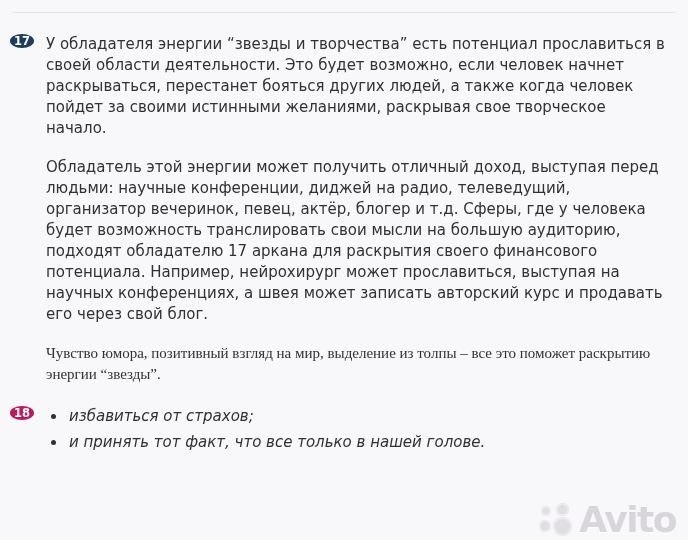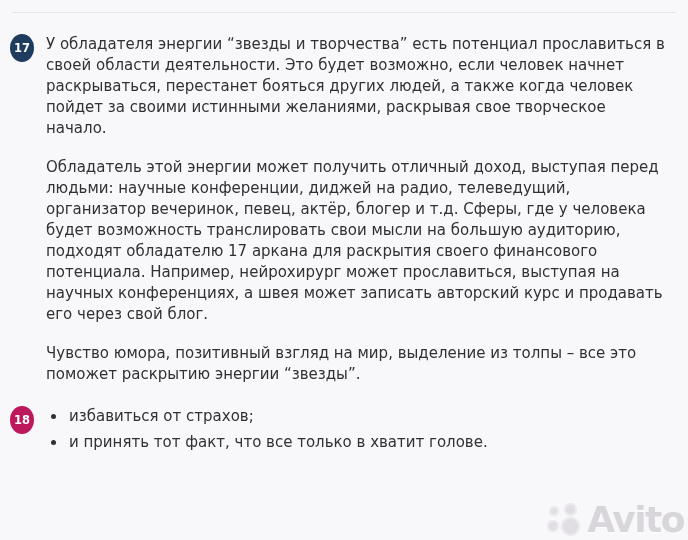--- a/index.html
+++ b/index.html
@@ -31,53 +31,54 @@
   }
   .section {
     display: flex;
     align-items: flex-start;
     padding: 21px 22px 0 10px;
     gap: 12px;
   }
   .badge {
     flex: none;
     width: 24px;
-    height: 28px;
+    height: 14px;
     border-radius: 50%;
     color: #ffffff;
     font-size: 11.5px;
     font-weight: 700;
     display: flex;
     align-items: center;
     justify-content: center;
     margin-top: 0px;
   }
   .badge-17 { background: #1e3c5e; }
   .badge-18 { background: #be185d; }
   .text-col {
     flex: 1;
     font-size: 15px;
     line-height: 21px;
     color: #313133;
   }
   .text-col p {
     margin: 0 0 18px 0;
   }
-  .text-col p:last-child { margin-bottom: 0; }
+  .text-col p:last-child { margin-bottom: 0; font-family: Liberation Serif, serif; }
   .text-col ul {
     margin: 0 0 18px 0;
     padding-left: 21px;
   }
   .text-col ul li {
     margin: 0 0 5px 0;
     padding-left: 2px;
+    font-style: italic;
   }
   .watermark {
     position: absolute;
-    right: 4px;
+    right: 12px;
     bottom: 2px;
     display: flex;
     align-items: center;
     gap: 6px;
     pointer-events: none;
   }
   .watermark-logo {
     position: relative;
     width: 34px;
     height: 34px;
@@ -117,21 +118,21 @@
       <p>Обладатель этой энергии может получить отличный доход, выступая перед людьми: научные конференции, диджей на радио, телеведущий, организатор вечеринок, певец, актёр, блогер и т.д. Сферы, где у человека будет возможность транслировать свои мысли на большую аудиторию, подходят обладателю 17 аркана для раскрытия своего финансового потенциала. Например, нейрохирург может прославиться, выступая на научных конференциях, а швея может записать авторский курс и продавать его через свой блог.</p>
       <p>Чувство юмора, позитивный взгляд на мир, выделение из толпы – все это поможет раскрытию энергии “звезды”.</p>
     </div>
   </div>
 
   <div class="section">
     <div class="badge badge-18">18</div>
     <div class="text-col">
       <ul>
         <li>избавиться от страхов;</li>
-        <li>и принять тот факт, что все только в хватит голове.</li>
+        <li>и принять тот факт, что все только в нашей голове.</li>
       </ul>
 
     </div>
   </div>
 
   <div class="watermark">
     <span class="watermark-logo">
       <i class="c1"></i>
         <i class="c2"></i>
         <i class="c3"></i>

